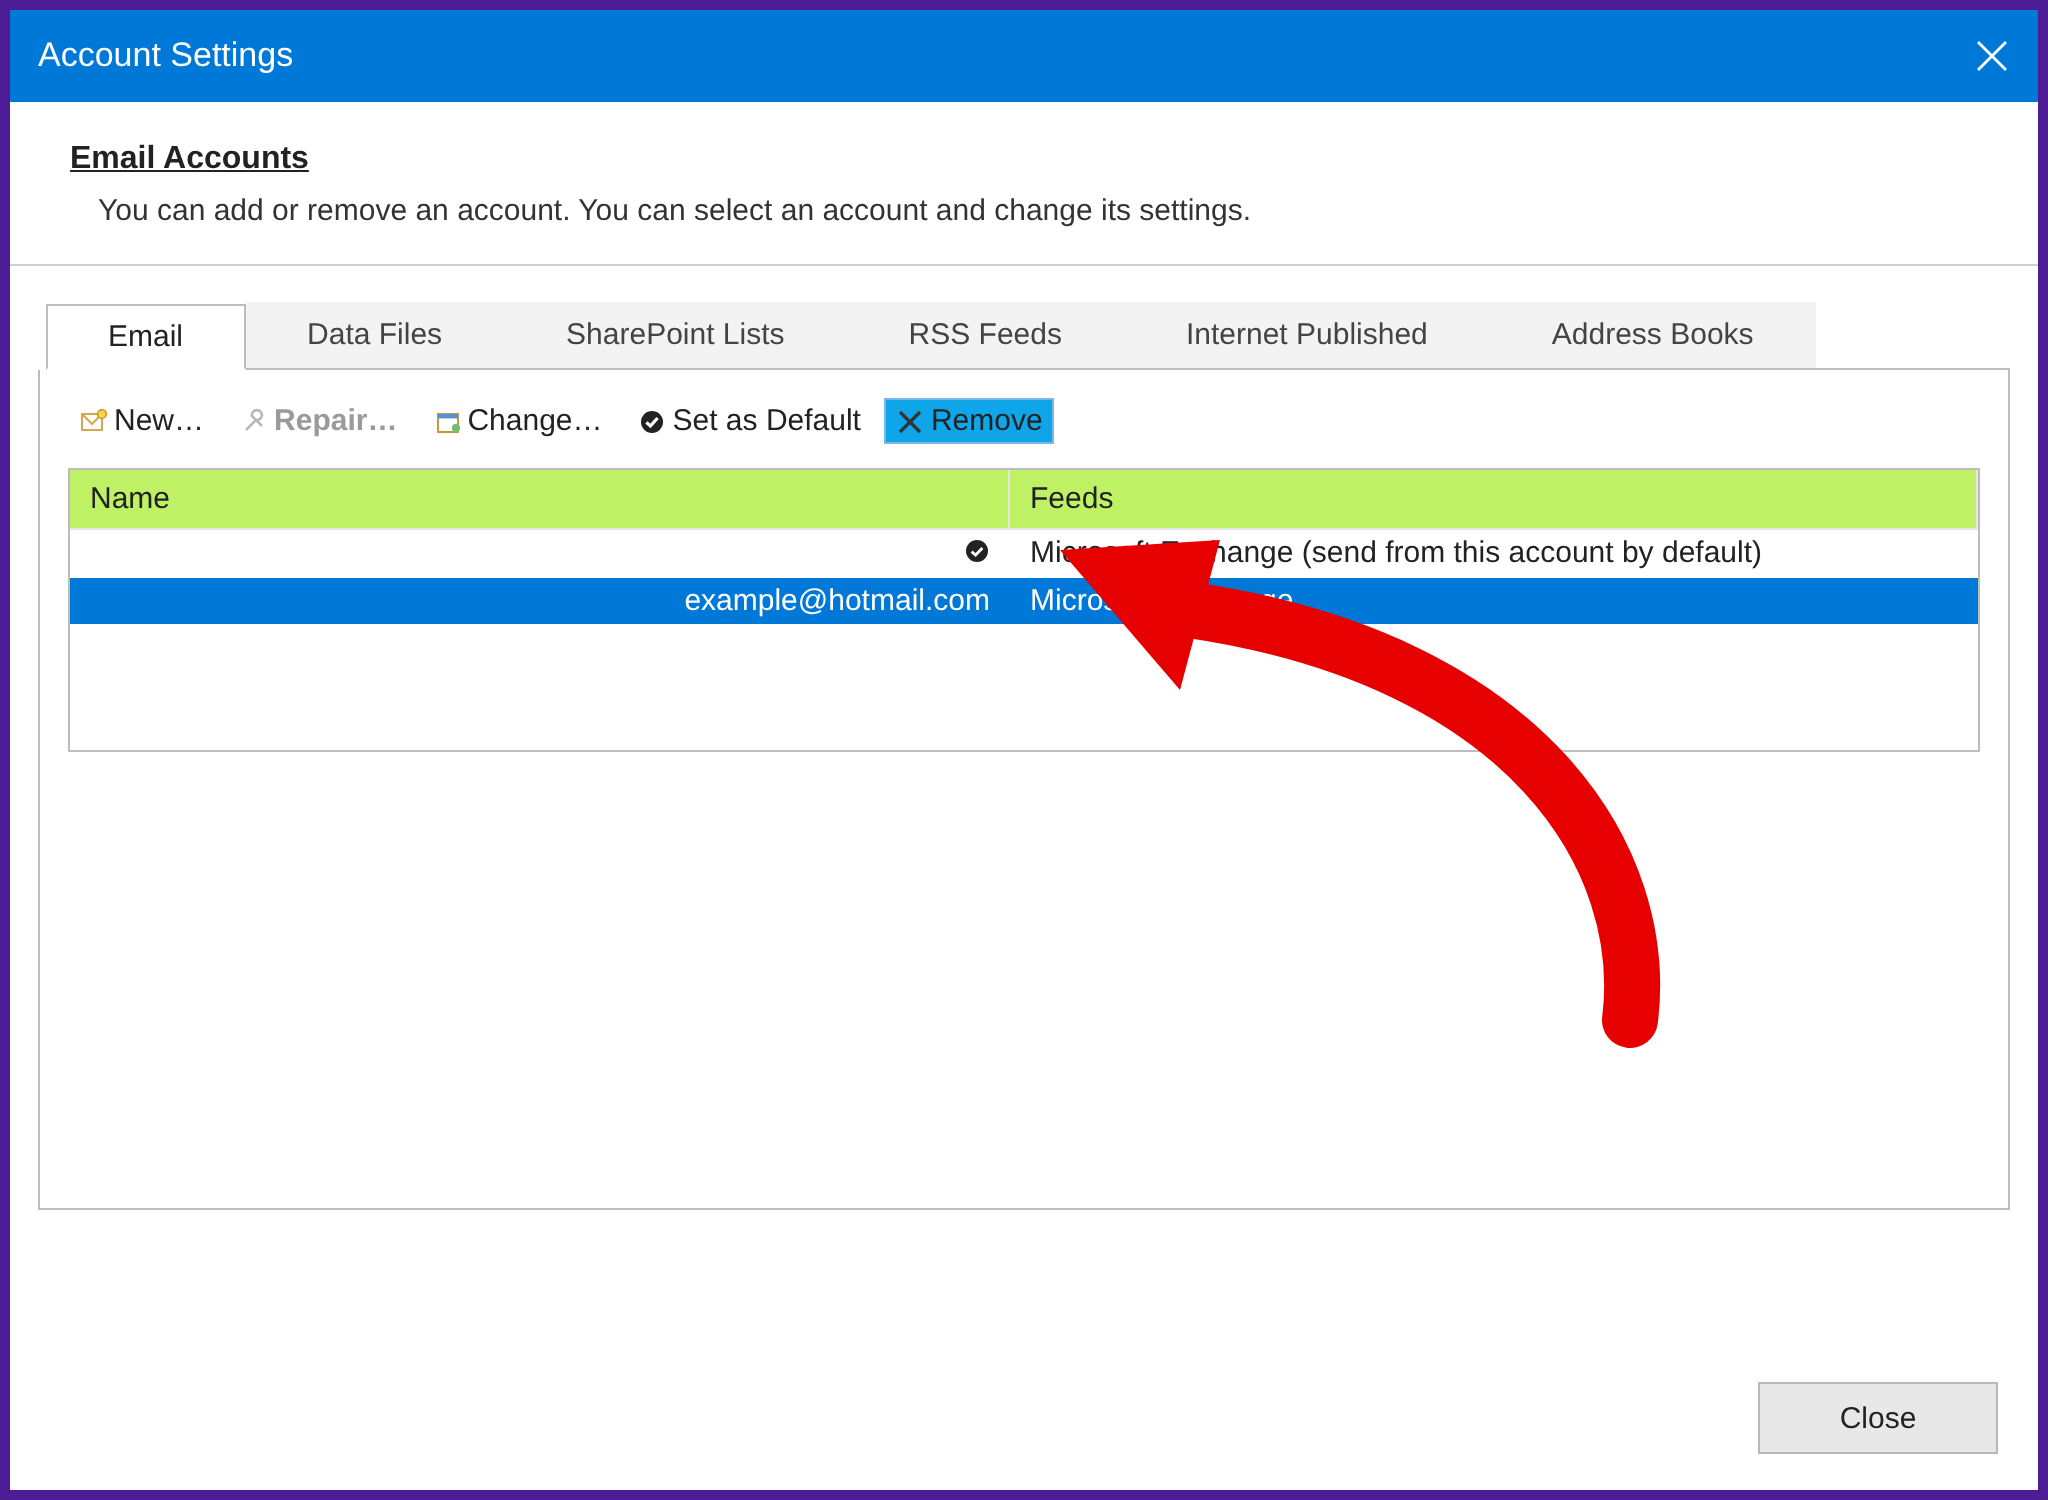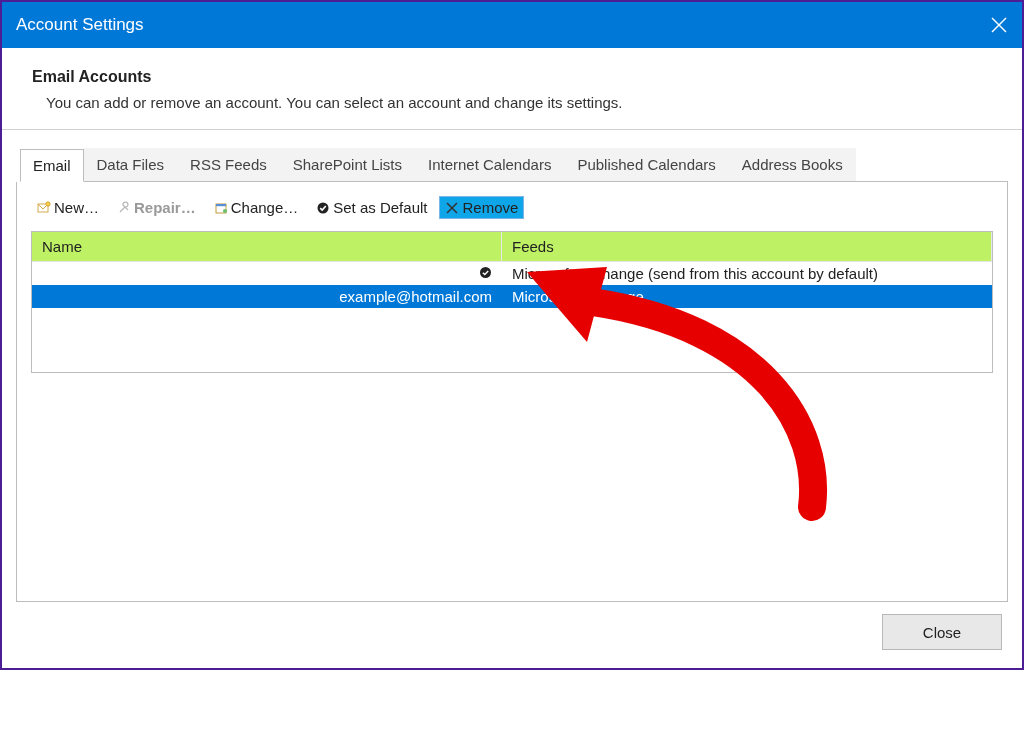--- a/index.html
+++ b/index.html
@@ -1,27 +1,27 @@
 <!DOCTYPE html>
 <html><head>
 <meta charset="utf-8">
 <style>
   * { box-sizing: border-box; }
   html, body { margin: 0; padding: 0; font-family: "Segoe UI", Arial, sans-serif; font-size: 14px; color: #222; background: #fff; }
-  .window { width: 1024px; height: 670px; position: relative; background: #fff; border: 2px solid #4c1d95; overflow: hidden; }
+  .window { width: 1024px; height: 750px; position: relative; background: #fff; border: 5px solid #4c1d95; overflow: hidden; }
   .titlebar { height: 46px; background: #0078d7; color: #fff; display: flex; align-items: center; justify-content: space-between; padding: 0 0 0 14px; }
   .titlebar .title { font-size: 17px; font-weight: 400; }
   .titlebar .close-btn { width: 46px; height: 46px; display: flex; align-items: center; justify-content: center; cursor: pointer; }
   .titlebar .close-btn svg { stroke: #fff; }
   .header-section { padding: 20px 30px 18px 30px; border-bottom: 1px solid #d0d0d0; }
-  .header-section .heading { font-weight: 700; font-size: 16px; margin-bottom: 8px; }
+  .header-section .heading { font-weight: 700; font-size: 16px; margin-bottom: 8px; text-decoration: underline; }
   .header-section .subheading { font-size: 15px; padding-left: 14px; color: #333; }
   .content { padding: 18px 14px 0 14px; }
   .tabs { display: flex; border-bottom: 1px solid #bdbdbd; margin-left: 4px; }
-  .tab { padding: 7px 12px; font-size: 15px; cursor: pointer; border: 1px solid transparent; border-bottom: none; background: #f3f3f3; margin-right: 0; color: #444; }
+  .tab { padding: 7px 30px; font-size: 15px; cursor: pointer; border: 1px solid transparent; border-bottom: none; background: #f3f3f3; margin-right: 0; color: #444; }
   .tab.active { background: #fff; border: 1px solid #bdbdbd; border-bottom: 1px solid #fff; position: relative; top: 1px; color: #222; }
   .tab-panel { border: 1px solid #bdbdbd; border-top: none; padding: 14px 14px 100px 14px; min-height: 420px; position: relative; }
   .toolbar { display: flex; align-items: center; gap: 6px; margin-bottom: 12px; }
   .tool-btn { display: inline-flex; align-items: center; gap: 3px; padding: 2px 5px; font-size: 15px; cursor: pointer; color: #222; border: 1px solid transparent; }
   .tool-btn.highlight { border: 1px solid #7ab7e8; background: #0ea5e9; }
   .tool-btn.disabled { color: #9a9a9a; cursor: default; font-weight: bold; }
   .tool-btn .ico { width: 14px; height: 14px; display: inline-flex; align-items: center; justify-content: center; }
   .accounts-table { border: 1px solid #bdbdbd; }
   .accounts-table .thead { display: flex; background: #bef264; }
   .accounts-table .th { padding: 6px 10px; font-size: 15px; border-right: 1px solid #e6e6e6; border-bottom: 1px solid #e6e6e6; }
@@ -59,24 +59,23 @@
   <div class="header-section">
     <div class="heading">Email Accounts</div>
     <div class="subheading">You can add or remove an account. You can select an account and change its settings.</div>
   </div>
 
   <div class="content">
 
     <div class="tabs">
       <div class="tab active">Email</div>
       <div class="tab">Data Files</div>
+      <div class="tab">SharePoint Lists</div>
       <div class="tab">RSS Feeds</div>
-      <div class="tab">SharePoint Lists</div>
-      <div class="tab">Internet Calendars</div>
-      <div class="tab">Published Calendars</div>
+      <div class="tab">Internet Published</div>
       <div class="tab">Address Books</div>
     </div>
 
     <div class="tab-panel">
 
       <div class="toolbar">
         <span class="tool-btn">
           <span class="ico">
             <svg width="14" height="14" viewBox="0 0 14 14">
                 <rect x="1" y="3" width="10" height="8" fill="#fff" stroke="#d6a84a" stroke-width="1"></rect>

